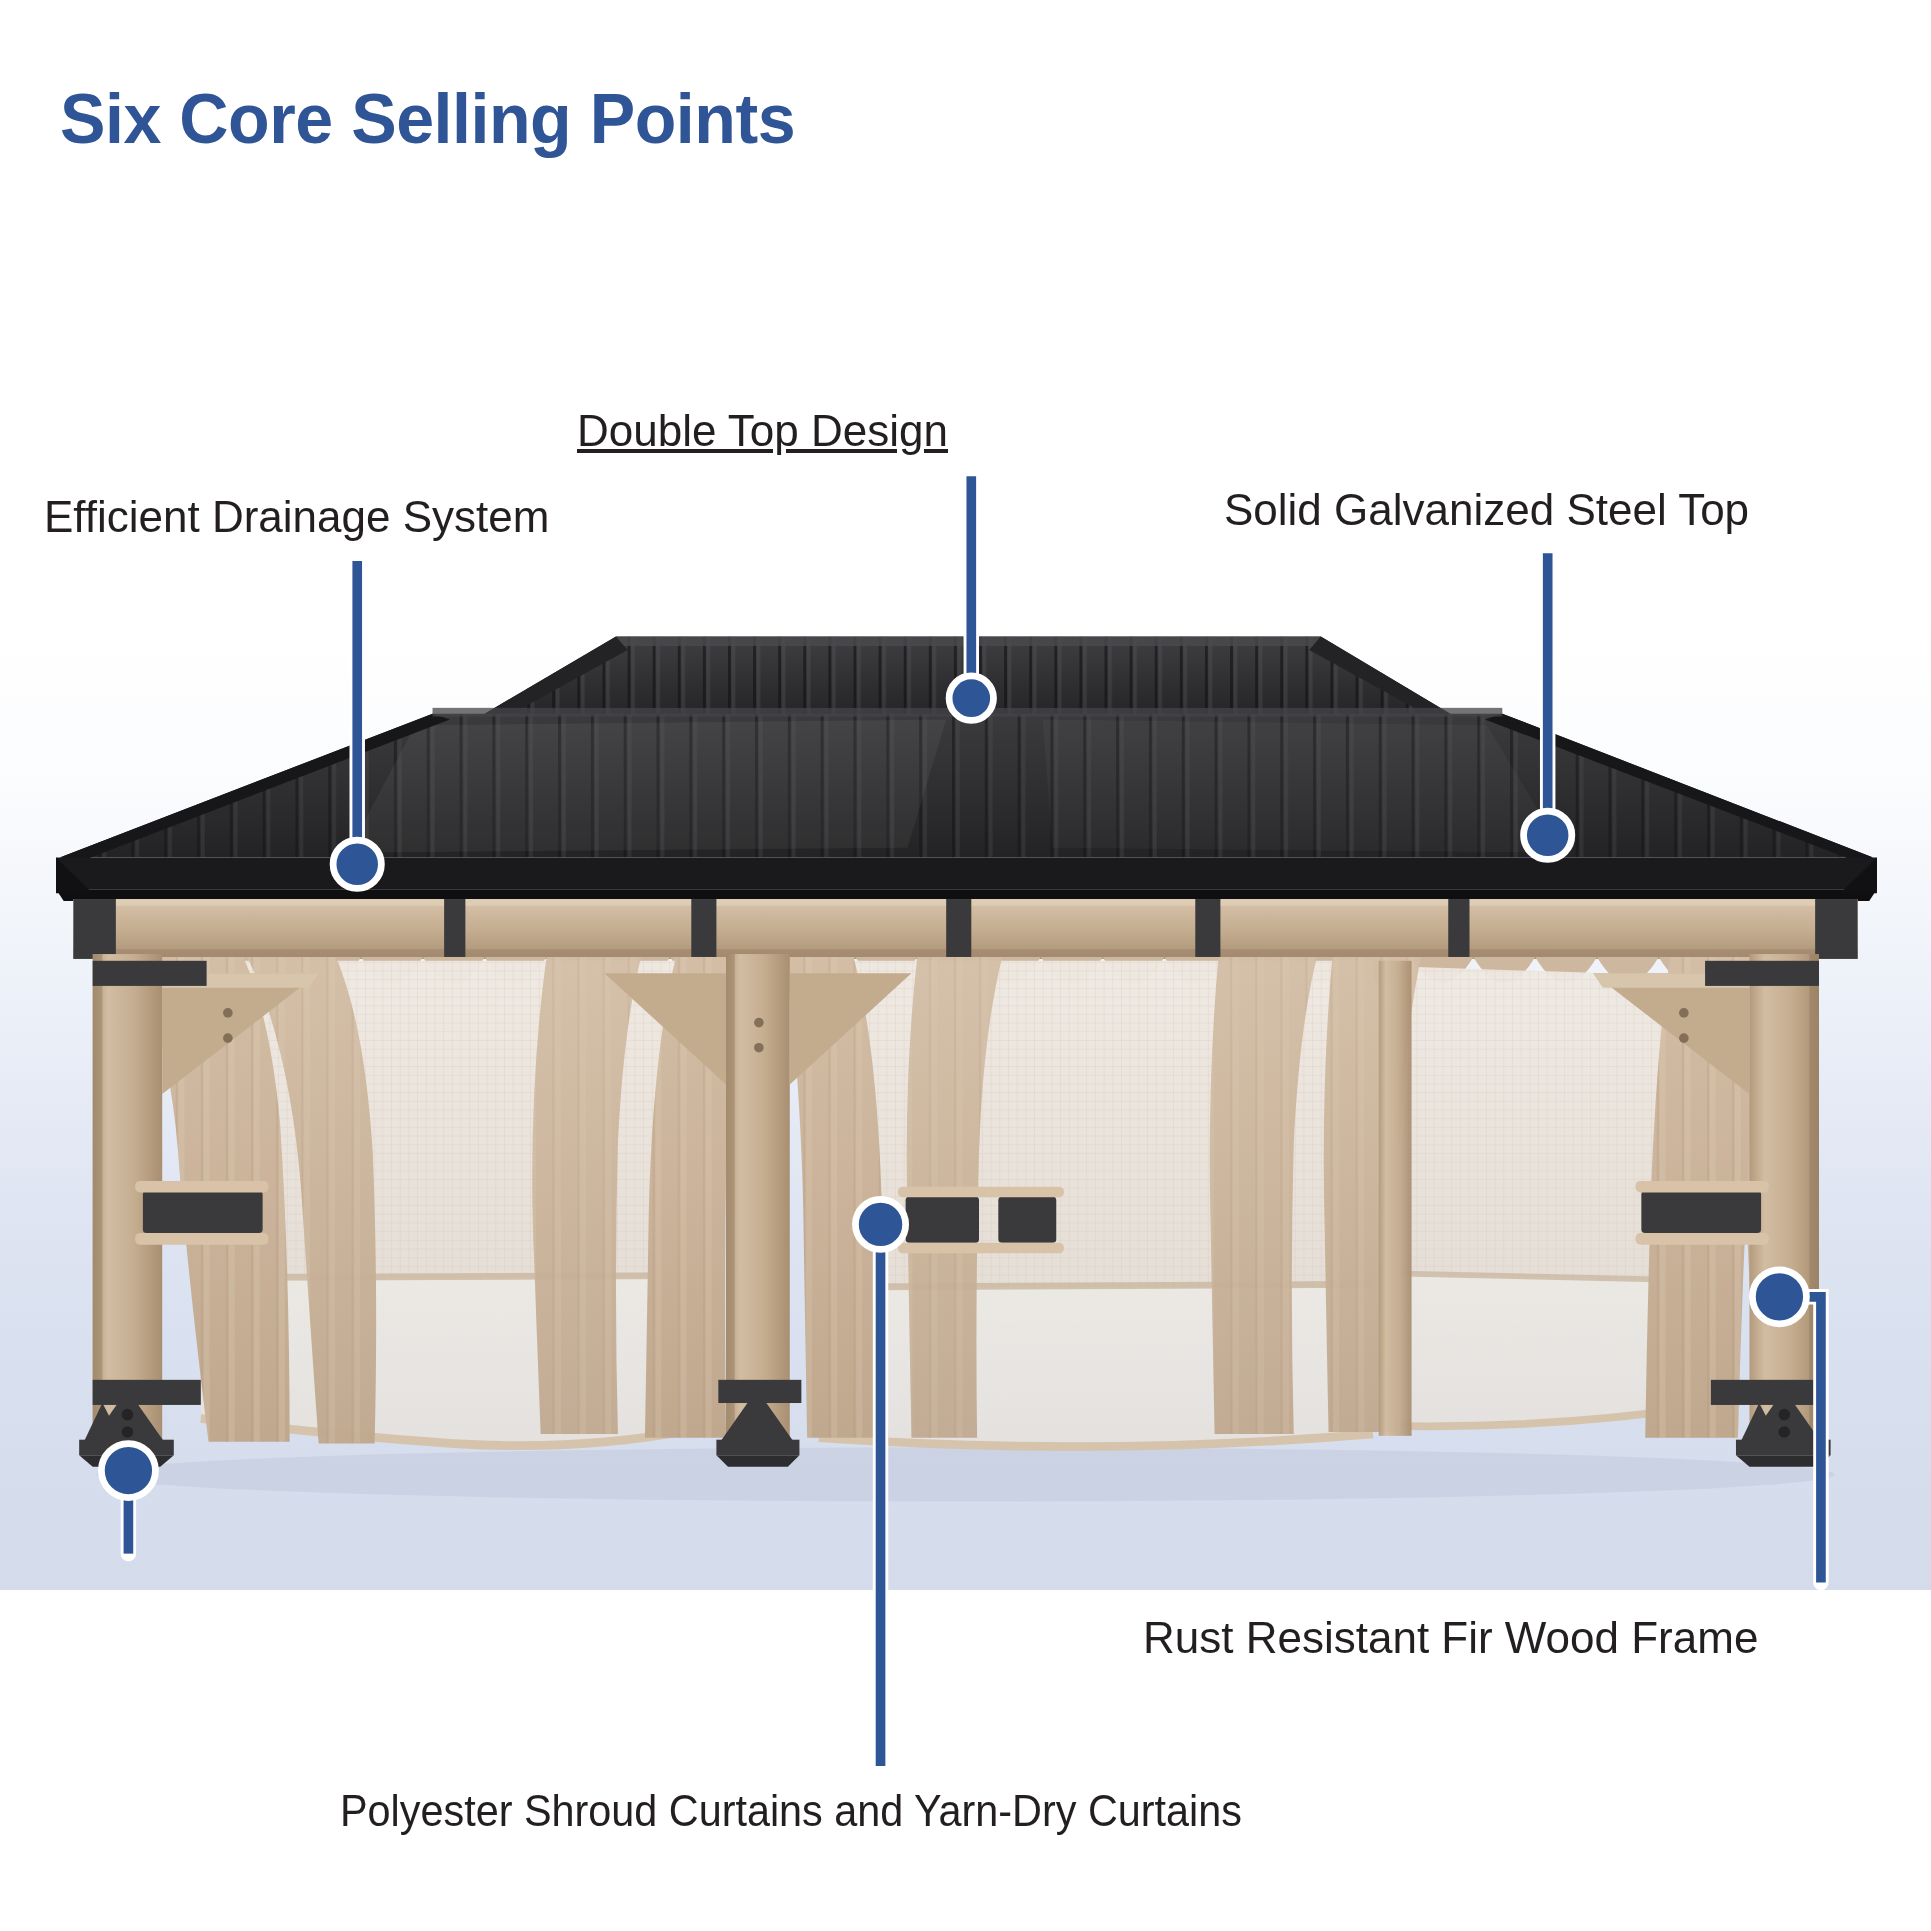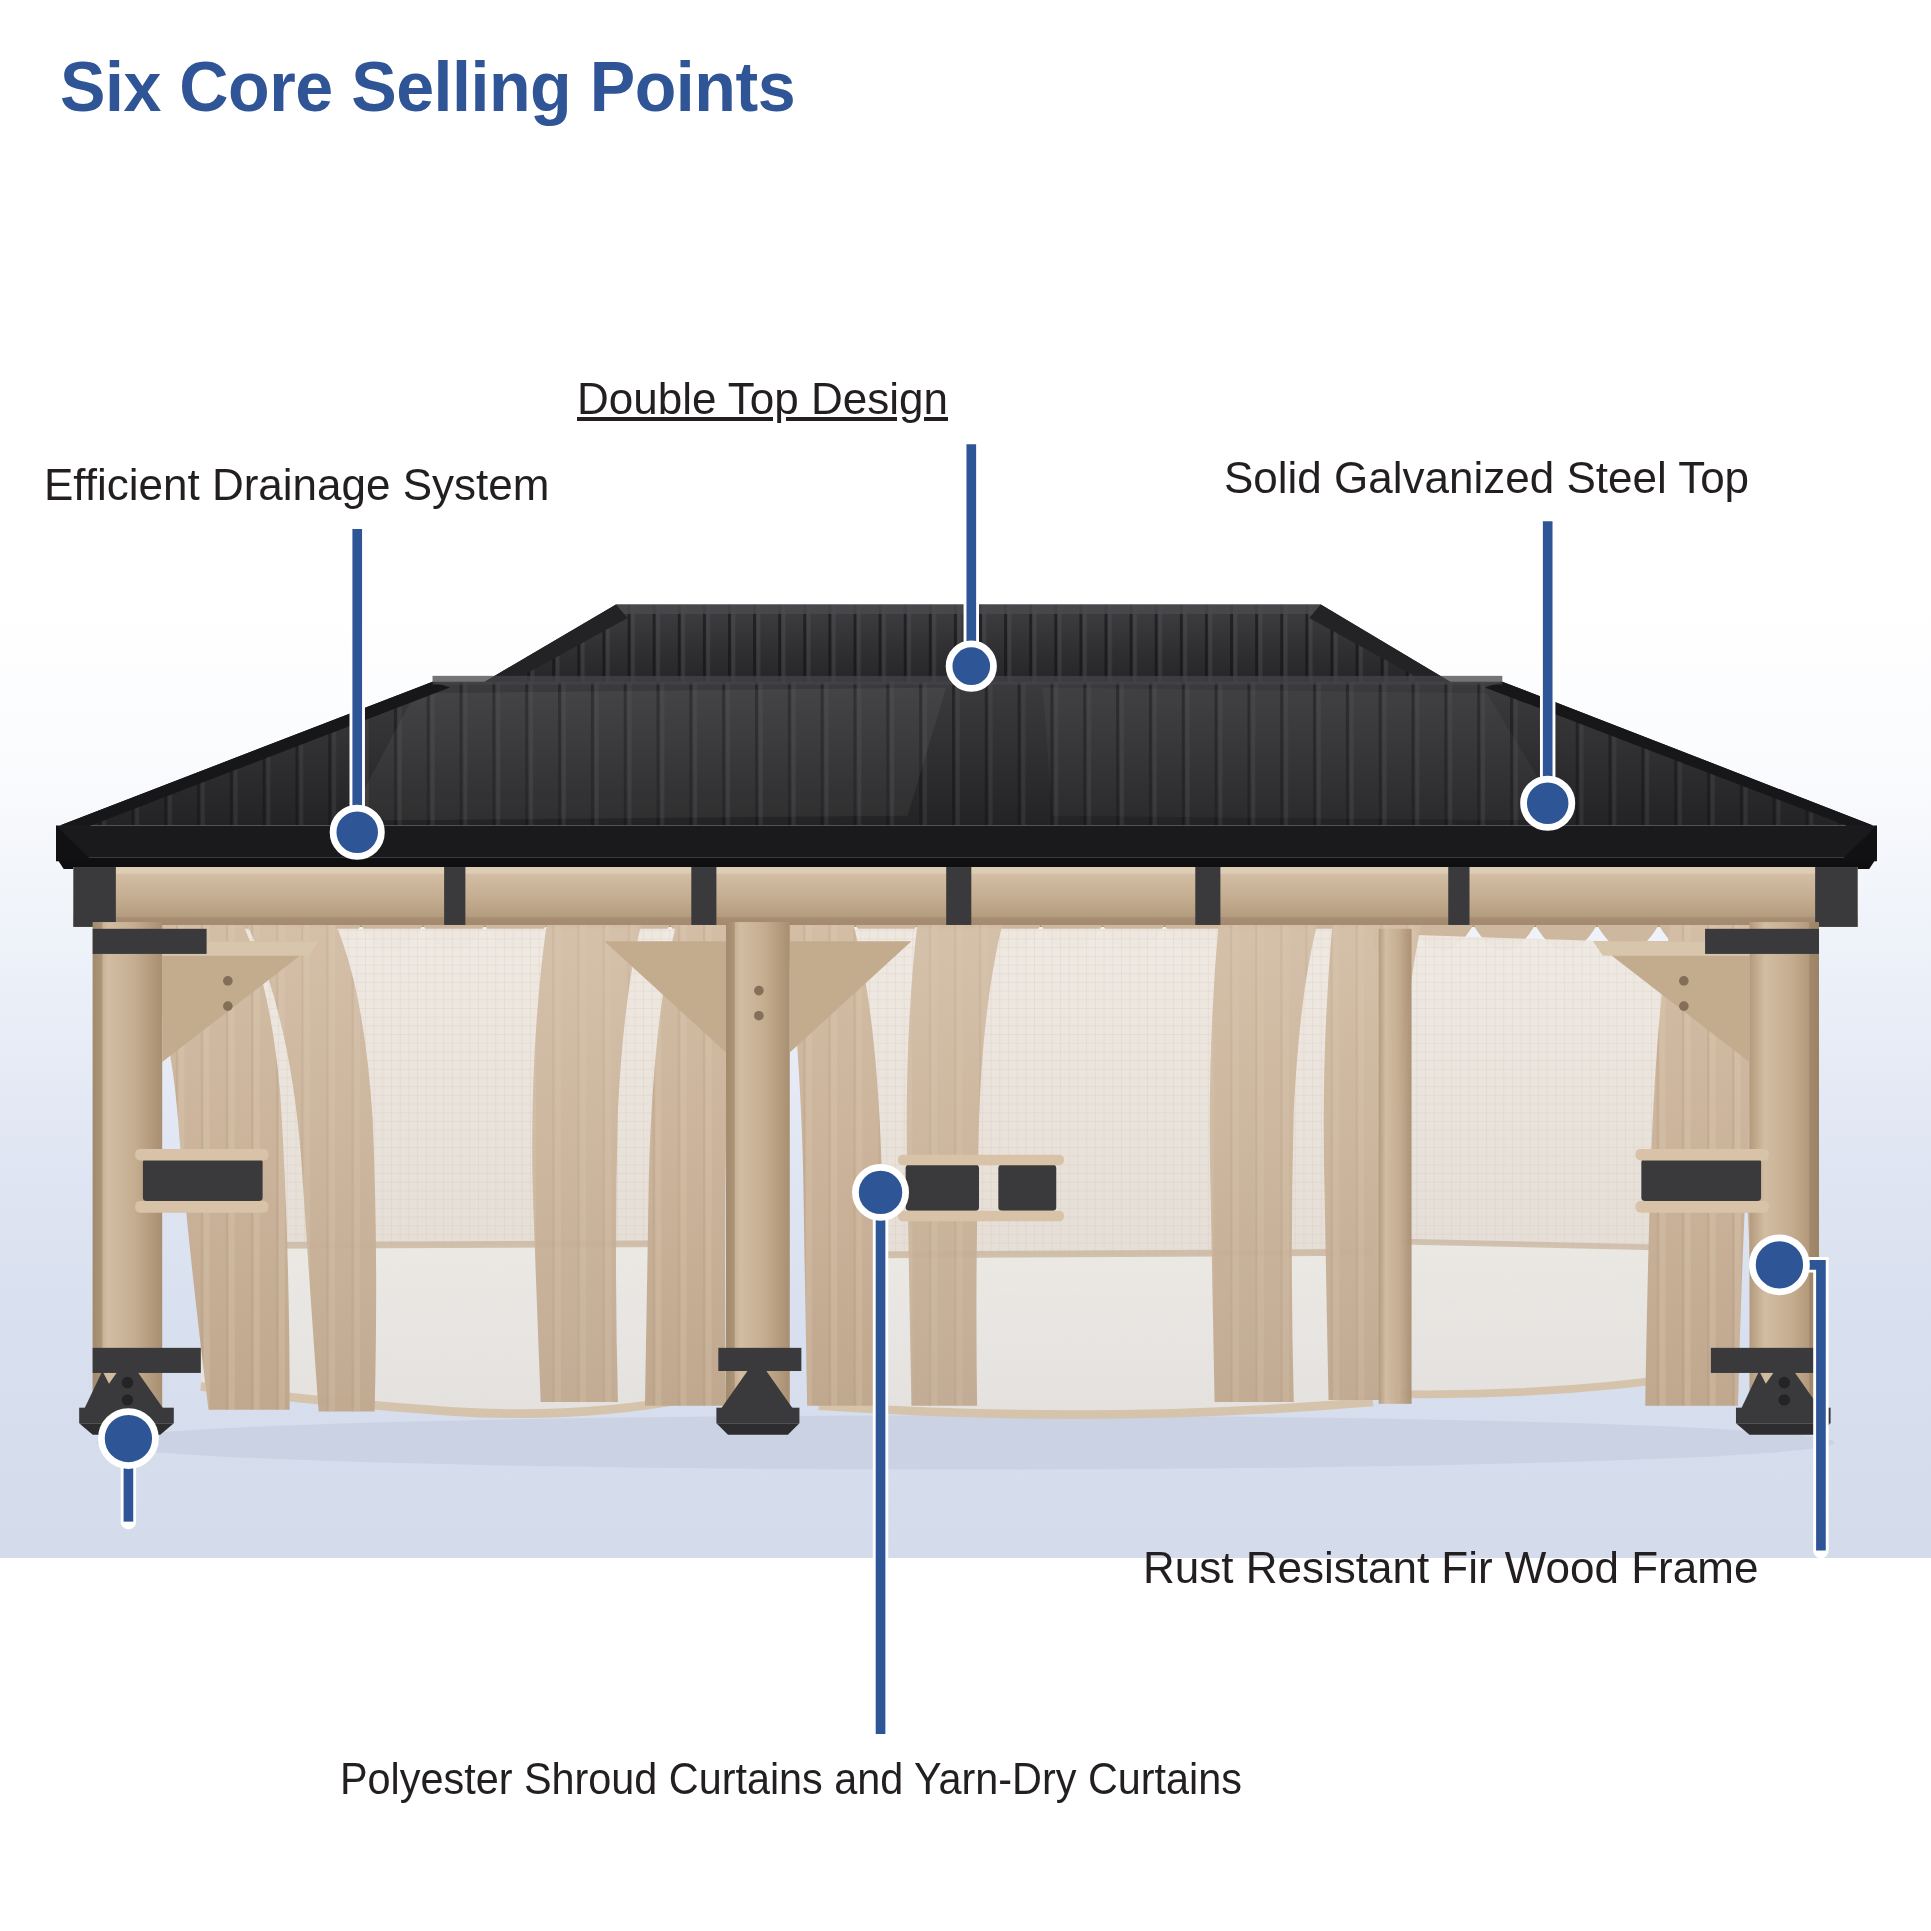--- a/index.html
+++ b/index.html
@@ -7,20 +7,21 @@
     width:1931px;height:1931px;overflow:hidden;
     font-family:"Liberation Sans","DejaVu Sans",sans-serif;
     background:#ffffff;
   }
   #stage{
     position:relative;width:1931px;height:1558px;
     background:linear-gradient(to bottom,
       #ffffff 0%, #ffffff 38%, #fbfcfe 48%,
       #f2f5fa 57%, #e8edf7 66%, #dfe5f2 75%,
       #d9e0ef 84%, #d6ddec 92%, #d4dbea 100%);
+    margin-top:32px;
   }
 
   
   #title{
     position:absolute;left:60px;top:46px;
     font-size:71px;font-weight:bold;
     letter-spacing:-0.5px;
     color:#2f5597;
     white-space:nowrap;
     transform:scaleX(0.96);transform-origin:left top;
@@ -379,18 +380,18 @@
 
   <div id="title">Six Core Selling Points</div>
 
   <div class="label" style="left:44px;top:463px;text-align:right;">Efficient Drainage System</div>
 
   <div class="label" style="left:577px;top:377px;text-decoration:underline;">Double Top Design</div>
 
   <div class="label" style="left:1224px;top:456px;">Solid Galvanized Steel Top</div>
 
 
-  <div class="label" style="left:1143px;top:1546px;">Rust Resistant Fir Wood Frame</div>
+  <div class="label" style="left:1143px;top:1584px;">Rust Resistant Fir Wood Frame</div>
 
   <div class="label cond" style="left:340px;top:1757px;">Polyester Shroud Curtains and Yarn-Dry Curtains</div>
 
 </div>
 
 
 </body></html>

